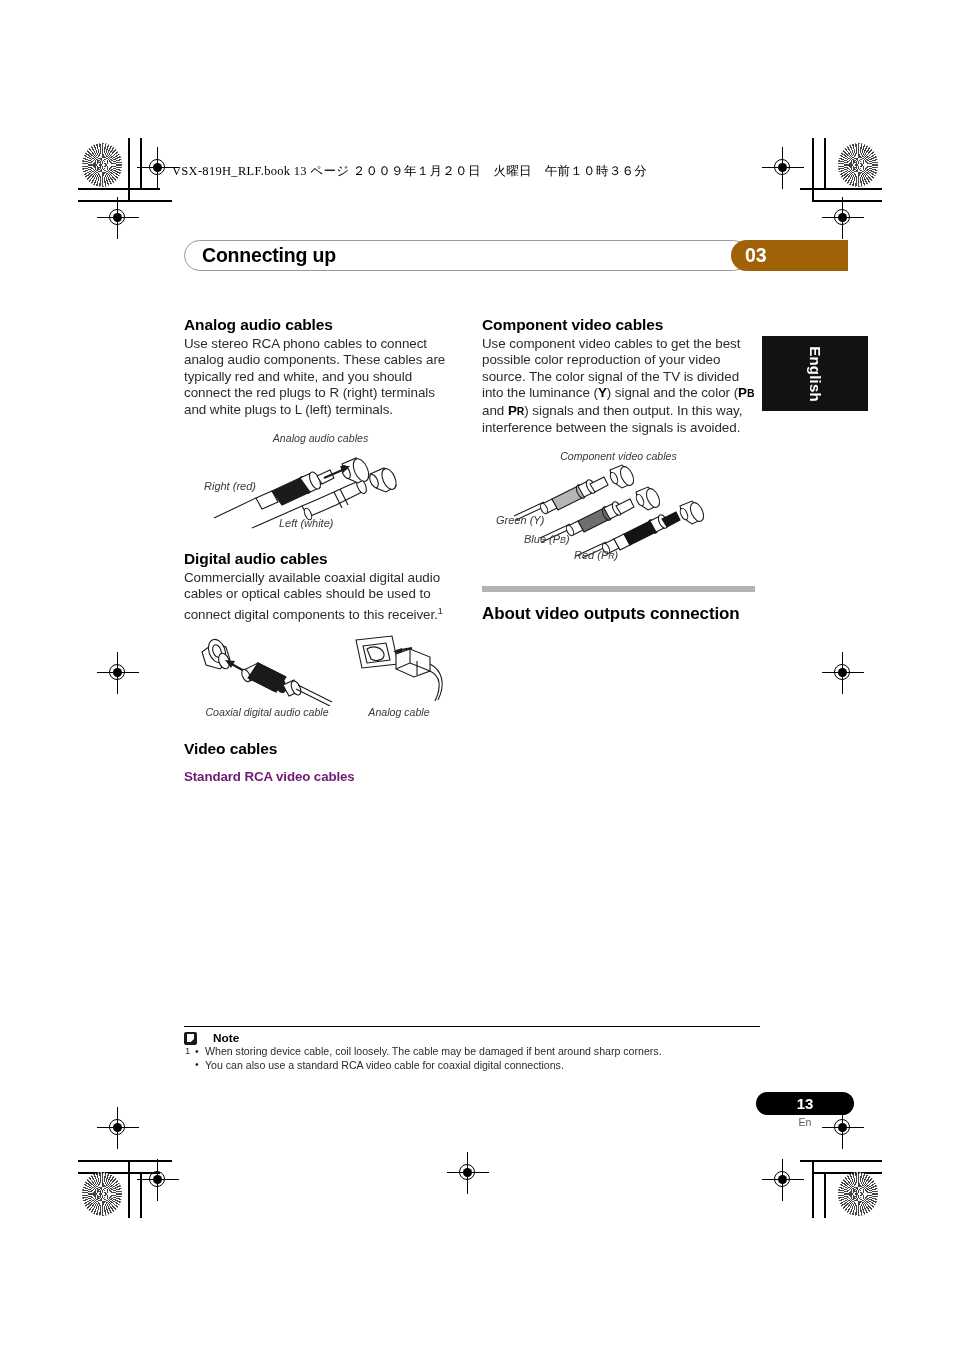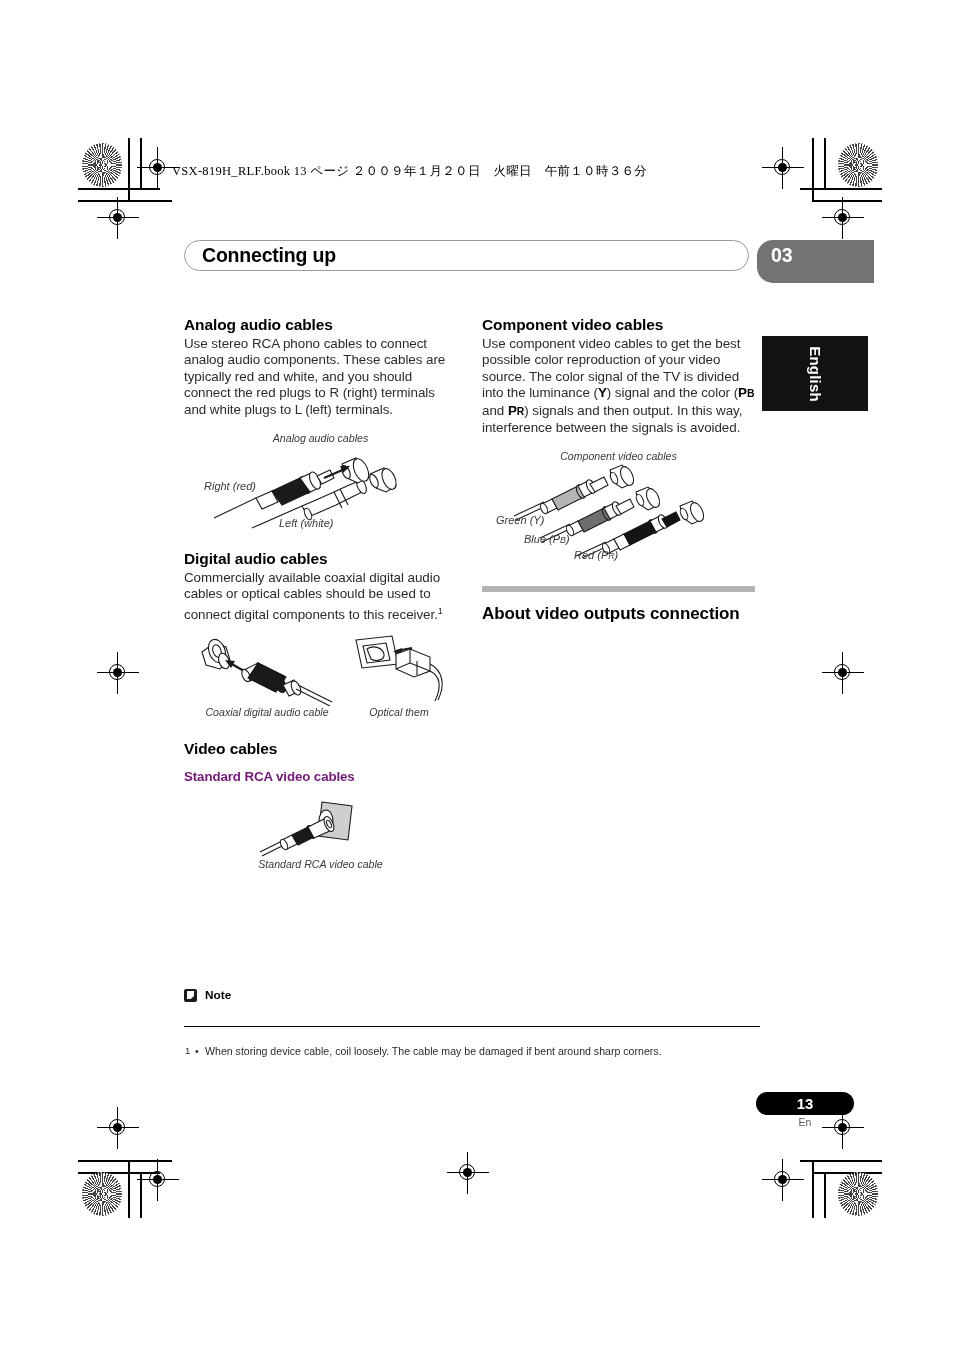--- a/index.html
+++ b/index.html
@@ -80,23 +80,23 @@
   .runhead-title {
     position: absolute;
     left: 18px; top: 4px;
     font-size: 19.5px;
     font-weight: bold;
     letter-spacing: -.2px;
     color: #000;
   }
   .chapter-tab {
     position: absolute;
-    left: 573px; top: 0;
-    width: 117px; height: 43px;
-    background: #737373;
+    left: 547px; top: 0;
+    width: 117px; height: 31px;
+    background: #a16207;
     border-radius: 16px 0 0 16px;
   }
   .chapter-num {
     position: absolute;
     left: 14px; top: 4px;
     color: #fff;
     font-size: 19.5px;
     font-weight: bold;
   }
 
@@ -178,22 +178,22 @@
 
   
   .note-rule {
     position: absolute;
     left: 184px; top: 1026px;
     width: 576px; height: 1px;
     background: #000;
   }
   .note-head {
     position: absolute;
-    left: 184px; top: 988px;
-    display: flex; align-items: center; gap: 8px; text-align: right;
+    left: 184px; top: 1031px;
+    display: flex; align-items: center; gap: 16px; text-align: right;
   }
   .note-icon {
     width: 13px; height: 13px;
     background: #1a1a1a;
     border-radius: 2px;
     position: relative;
   }
   .note-icon::after {
     content: "";
     position: absolute;
@@ -457,51 +457,28 @@
         <path d="M212 20 L226 15 L246 23 L246 37 L230 43 L212 35 Z" fill="#ffffff"></path>
         <path d="M226 15 L226 29 L212 35" fill="none"></path>
         <path d="M226 29 L246 37" fill="none"></path>
         <path d="M233 27 L233 41" fill="none"></path>
 
         <path d="M246 30 C258 36, 262 50, 254 66" fill="none"></path>
         <path d="M246 37 C256 42, 258 52, 251 67" fill="none"></path>
       </g>
     </svg>
     <div class="figcap" style="position:absolute; left:-7px; top:72px; width:180px;">Coaxial digital audio cable</div>
-    <div class="figcap" style="position:absolute; left:155px; top:72px; width:120px;">Optical them</div>
+    <div class="figcap" style="position:absolute; left:155px; top:72px; width:120px;">Analog cable</div>
   </div>
 
   <div class="gap-md"></div>
 
   <h2 class="sec" style="margin-bottom:11px;">Video cables</h2>
   <h3 class="sub">Standard RCA video cables</h3>
 
-  <div class="fig" style="height:80px; margin-top:16px;">
-    <svg width="273" height="60" viewBox="0 0 273 60" style="position:absolute;left:0;top:0;">
-      <g stroke="#1a1a1a" stroke-width="1.1" fill="none">
-
-        <path d="M138 2 L168 6 L164 40 L134 36 Z" fill="#cfcfcf" stroke="#1a1a1a"></path>
-        <ellipse cx="142" cy="21" rx="7" ry="11" fill="#ffffff"></ellipse>
-
-        <line x1="76" y1="52" x2="100" y2="40"></line>
-        <line x1="78" y1="56" x2="102" y2="44"></line>
-
-        <path d="M98 40 L108 35 L113 44 L103 49 Z" fill="#ffffff"></path>
-        <ellipse cx="100" cy="44.5" rx="3" ry="5.5" transform="rotate(-25 100 44.5)" fill="#ffffff"></ellipse>
-
-        <path d="M108 35 L124 27 L130 37 L114 45 Z" fill="#1a1a1a" stroke="#1a1a1a"></path>
-        <ellipse cx="127" cy="32" rx="3.6" ry="6.8" transform="rotate(-25 127 32)" fill="#1a1a1a"></ellipse>
-
-        <path d="M124 27 L142 18 L148 30 L130 38 Z" fill="#ffffff"></path>
-        <ellipse cx="145" cy="24" rx="4" ry="8" transform="rotate(-25 145 24)" fill="#ffffff"></ellipse>
-        <ellipse cx="145" cy="24" rx="2" ry="4" transform="rotate(-25 145 24)" fill="#ffffff"></ellipse>
-      </g>
-    </svg>
-    <div class="figcap" style="position:absolute; left:0; top:58px; width:273px;">Standard RCA video cable</div>
-  </div>
 
 </div>
 
 <div class="col col-right">
 
   <h2 class="sec">Component video cables</h2>
   <p class="body"><span>Use component video cables to get the best possible color reproduction of your video source. The color signal of the TV is divided into the luminance (</span><b>Y</b><span>) signal and the color (</span><b>P</b><b class="smcap">B</b><span> and </span><b>P</b><b class="smcap">R</b><span>) signals and then output. In this way, interference between the signals is avoided.</span></p>
 
   <div class="fig" style="height:110px; margin-top:14px;">
     <div class="figcap">Component video cables</div>
@@ -564,18 +541,19 @@
 </div>
 
 <div class="note-rule"></div>
 <div class="note-head">
   <div class="note-icon"></div>
   <div class="note-title">Note</div>
 </div>
 <div class="note-sup">1</div>
 <div class="note-items">
   <div class="note-li">When storing device cable, coil loosely. The cable may be damaged if bent around sharp corners.</div>
+  <div class="note-li">You can also use a standard RCA video cable for coaxial digital connections.</div>
 </div>
 
 <div class="folio-pill">
   <div class="folio-num">13</div>
 </div>
 <div class="folio-lang">En</div>
 
 </body></html>

